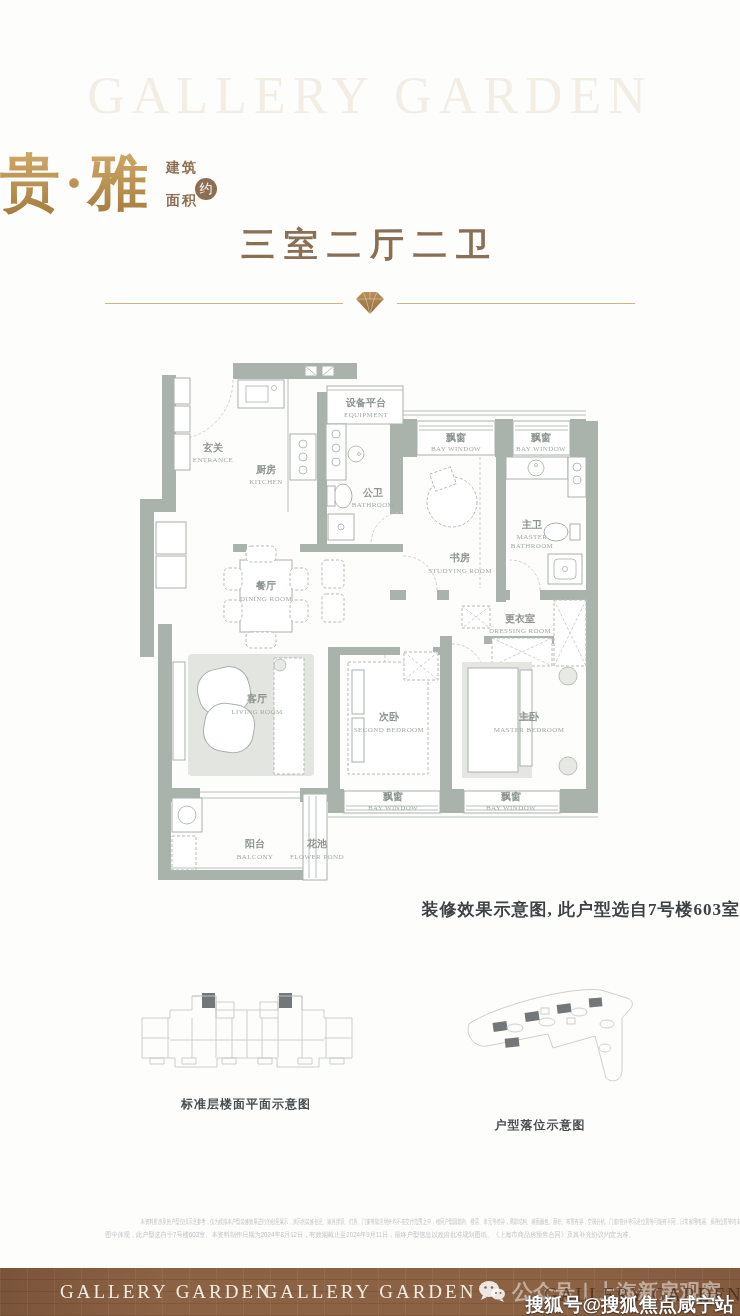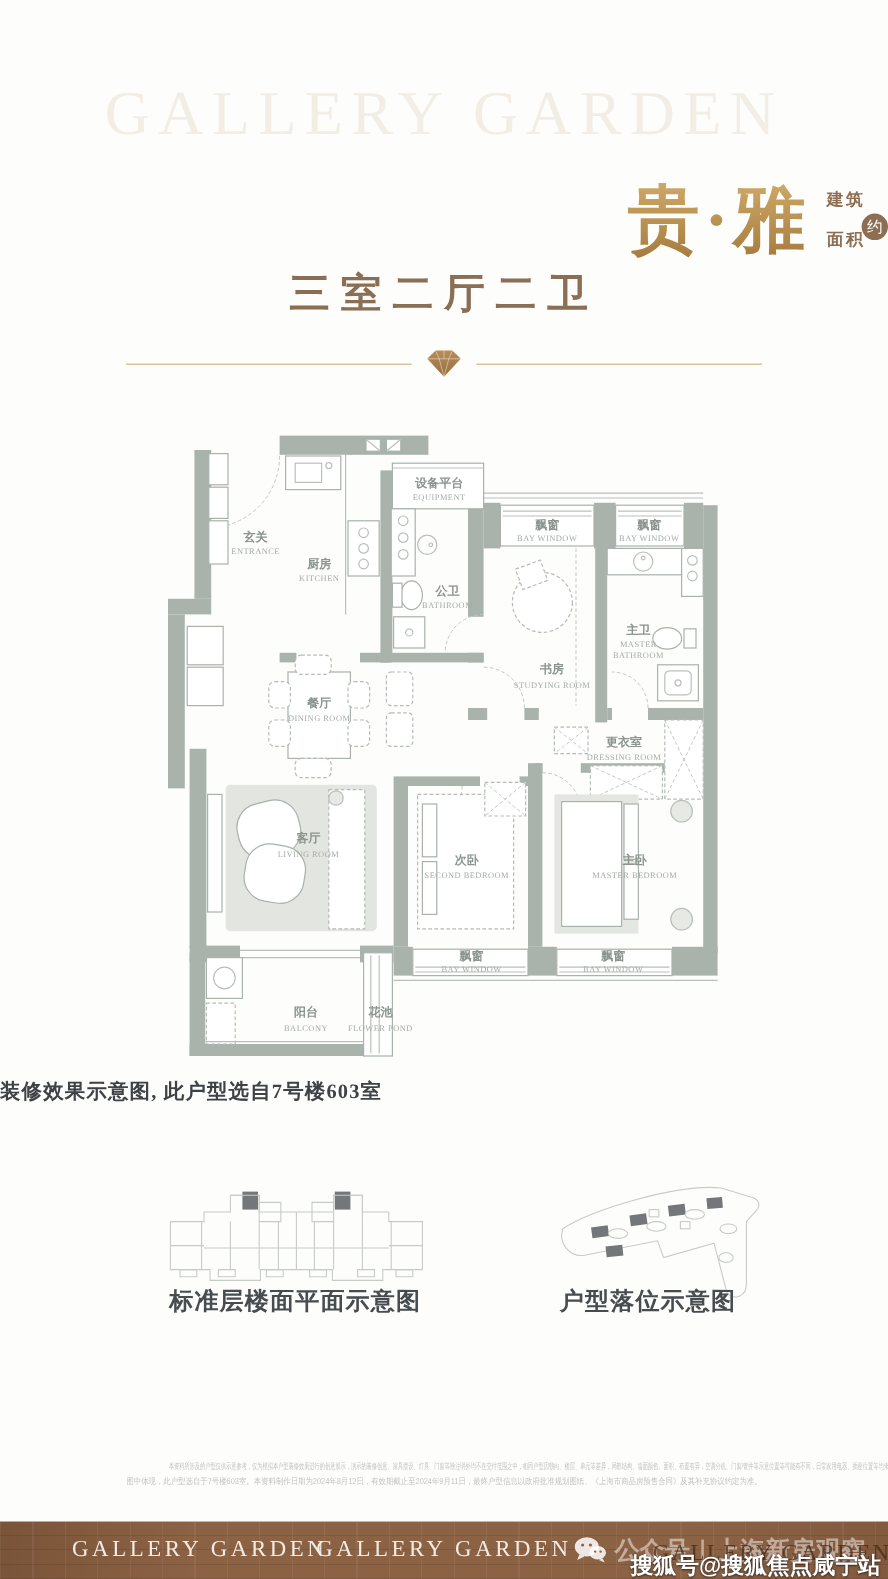--- a/index.html
+++ b/index.html
@@ -3,21 +3,21 @@
 <meta charset="utf-8">
 <style>
   html,body{margin:0;padding:0;}
   body{width:740px;height:1316px;position:relative;overflow:hidden;
        background:#fdfdfc;font-family:"Liberation Serif","DejaVu Serif",serif;}
   .abs{position:absolute;}
 
   
   .brand-watermark{top:66px;left:0;width:740px;text-align:center;
     font-size:52px;letter-spacing:7px;color:#f2eee5;font-weight:400;white-space:nowrap;}
-  .title-row{top:143px;left:0;width:740px;display:flex;justify-content:flex-end;
+  .title-row{top:143px;left:0;width:740px;display:flex;justify-content:flex-start;
     align-items:center;gap:14px;}
   .unit-title{font-size:60px;font-weight:700;letter-spacing:4px;
     background:linear-gradient(180deg,#cfa968 10%,#a57c3e 90%);
     -webkit-background-clip:text;background-clip:text;-webkit-text-fill-color:transparent;}
   .area-prefix{display:flex;align-items:center;}
   .area-prefix .stack{display:flex;flex-direction:column;font-size:14px;line-height:17px;
     color:#8d6e52;font-weight:700;letter-spacing:2px;gap:16px;}
   .approx-badge{width:22px;height:22px;border-radius:50%;background:#8d6e52;color:#fff;
     font-size:13px;line-height:22px;text-align:center;margin-left:-3px;margin-top:10px;}
   .area-figure{color:#8a6a4e;display:flex;align-items:baseline;}
@@ -38,29 +38,29 @@
   .ln{stroke:#b9c0ba;fill:none;stroke-width:1;}
   .lnd{stroke:#b5bcb6;fill:#fff;stroke-width:1;stroke-dasharray:3 2;}
   .arc{stroke:#c0c6c0;fill:none;stroke-width:.8;stroke-dasharray:3 2;}
   .fw{fill:#fff;stroke:#a9b2ab;stroke-width:1;}
   .ff{fill:#e7e9e5;stroke:#b9c0ba;stroke-width:1;}
   .rug{fill:#e3e5e1;}
   .bed{fill:#e4e6e2;}
   .cn{font:700 10px "Liberation Serif",serif;fill:#8b948f;text-anchor:middle;}
   .en{font:7px "Liberation Serif",serif;fill:#a3aba6;text-anchor:middle;letter-spacing:.4px;}
 
-  .plan-caption{top:898px;left:0;width:740px;text-align:left;font-size:17px;
+  .plan-caption{top:898px;left:0;width:740px;text-align:right;font-size:17px;
     font-weight:700;color:#3e4245;letter-spacing:1px;}
 
   
   .diag{stroke:#c6cbc8;fill:none;stroke-width:.9;}
   .diag-dark{fill:#73777a;stroke:none;}
-  .diag-label{top:1071px;font-size:20px;font-weight:700;color:#474c4f;letter-spacing:1px;}
+  .diag-label{top:1096px;font-size:12px;font-weight:700;color:#474c4f;letter-spacing:1px;}
   .diag-label.left{left:120px;width:252px;text-align:center;}
-  .diag-label.right{left:440px;width:200px;text-align:center;}
+  .diag-label.right{left:440px;width:200px;text-align:center;margin-top:21px;}
 
   
   .disclaimer{left:0;width:740px;text-align:center;color:#c2c3c5;font-size:7px;
     white-space:nowrap;font-family:"Liberation Sans",sans-serif;}
   .disclaimer.l1{top:1217px;transform:scaleX(.62);}
   .disclaimer.l2{top:1230px;transform:scaleX(.88);}
 
   
   .footer{left:0;top:1268px;width:740px;height:48px;background-color:#8c6244;
     background-image:

